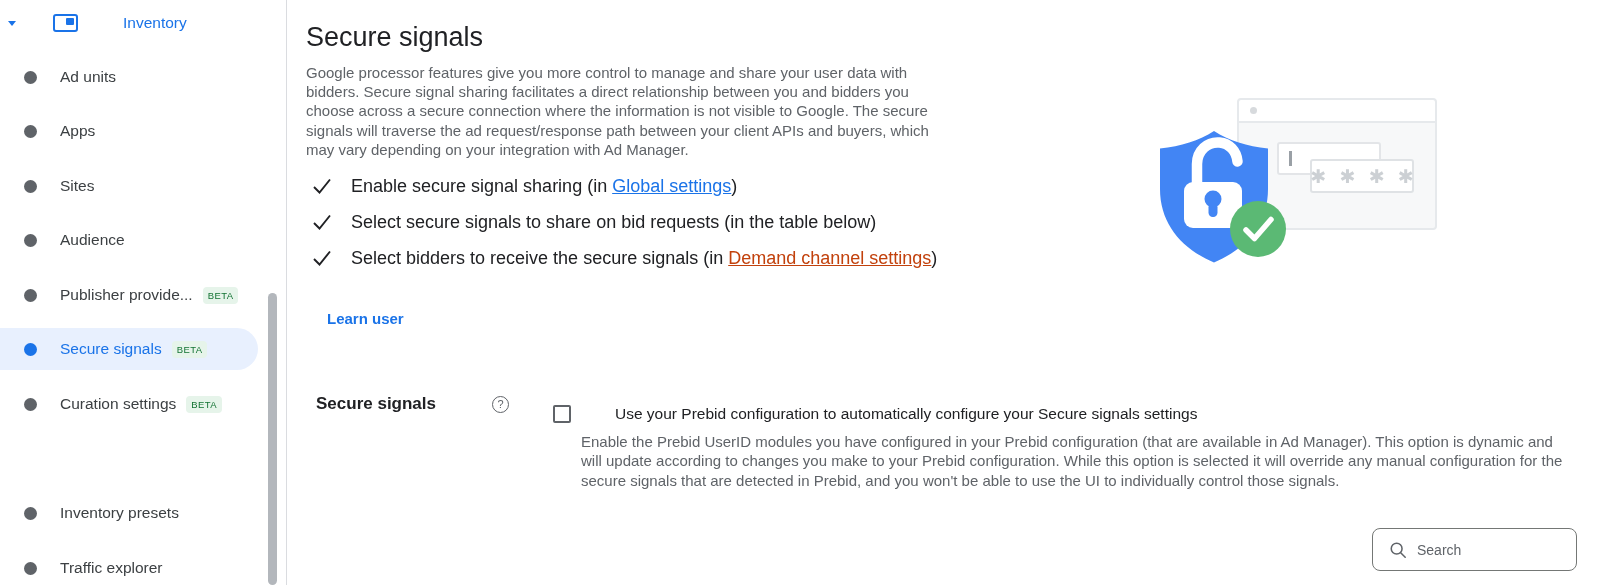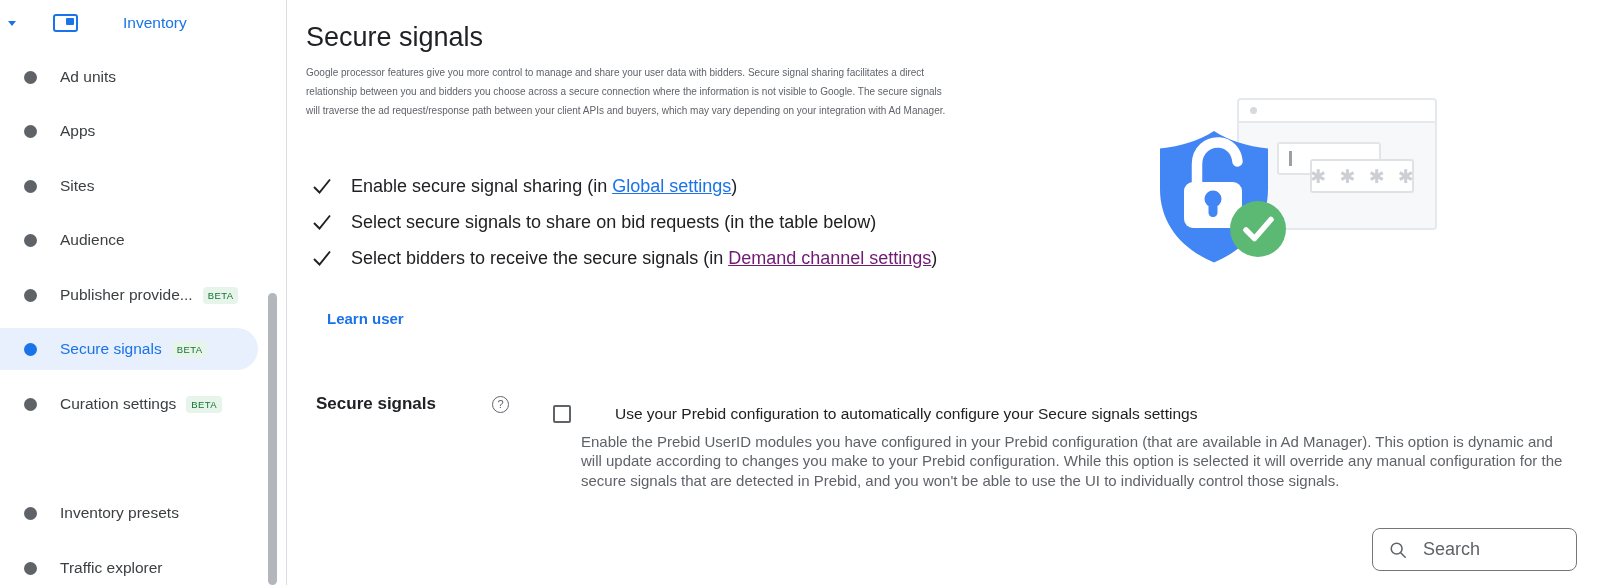--- a/index.html
+++ b/index.html
@@ -34,28 +34,28 @@
   .beta { margin-left:10px; background:#e6f4ea; color:#137333;
           font-size:9.5px; font-weight:normal; letter-spacing:.4px;
           padding:3px 5px; border-radius:4px; flex:none; }
   .sb-thumb { position:absolute; left:268px; top:293px; width:9px; height:292px;
               background:#b3b7bc; border-radius:4.5px; }
 
   
   .page-title { position:absolute; left:306px; top:22px;
                 font-size:27px; font-weight:400; color:#202124; }
   .page-desc { position:absolute; left:306px; top:63px; width:640px;
-               font-size:10px; line-height:19.2px; color:#5f6368; }
+               font-size:15px; line-height:19.2px; color:#5f6368; }
 
   .check-row { position:absolute; left:306px; height:24px;
                display:flex; align-items:center; font-size:18px; color:#202124; }
   .check-row .check-icon { width:22px; height:22px; margin-left:5px; flex:none; }
   .check-row .check-text { margin-left:18px; white-space:pre; }
   .link-blue { color:#1a73e8; text-decoration:underline; cursor:pointer; }
-  .link-purple { color:#701a75; text-decoration:underline; cursor:pointer; }
+  .link-purple { color:#c2410c; text-decoration:underline; cursor:pointer; }
 
   .learn-more { position:absolute; left:327px; top:310px; font-size:15px;
                 font-weight:bold; color:#1a73e8; cursor:pointer; }
 
   .section-label { position:absolute; left:316px; top:394px;
                    font-size:17px; font-weight:bold; color:#202124; }
   .help-icon { position:absolute; left:492px; top:396px; width:17px; height:17px;
                border:1.5px solid #5f6368; border-radius:50%;
                font-size:11px; color:#5f6368; text-align:center; line-height:15px;
                cursor:pointer; }
@@ -66,21 +66,21 @@
                     font-size:15.5px; color:#202124; }
   .checkbox-desc { position:absolute; left:581px; top:432px; width:985px;
                    font-size:15px; line-height:19.3px; color:#5f6368; }
 
   
   .search-box { position:absolute; left:1372px; top:528px; width:205px; height:43px;
                 border:1px solid #747775; border-radius:8px; background:#fff;
                 display:flex; align-items:center; }
   .search-box svg { margin-left:16px; flex:none; }
   .search-input { border:none; outline:none; background:transparent;
-                  margin-left:16px; width:140px; font-size:18px;
+                  margin-left:10px; width:140px; font-size:14px;
                   font-family:"Liberation Sans",sans-serif; color:#202124; }
   .search-input::placeholder { color:#5f6368; }
 
   
   .illu-window { position:absolute; left:1237px; top:98px; width:200px; height:132px;
                  background:#f7f8f9; border:2px solid #e6e9ec; border-radius:4px; }
   .illu-titlebar { position:absolute; left:0; top:0; width:100%; height:23px;
                    background:#fff; border-bottom:2px solid #e6e9ec;
                    border-radius:3px 3px 0 0; }
   .illu-dot { position:absolute; left:11px; top:7px; width:7px; height:7px;

